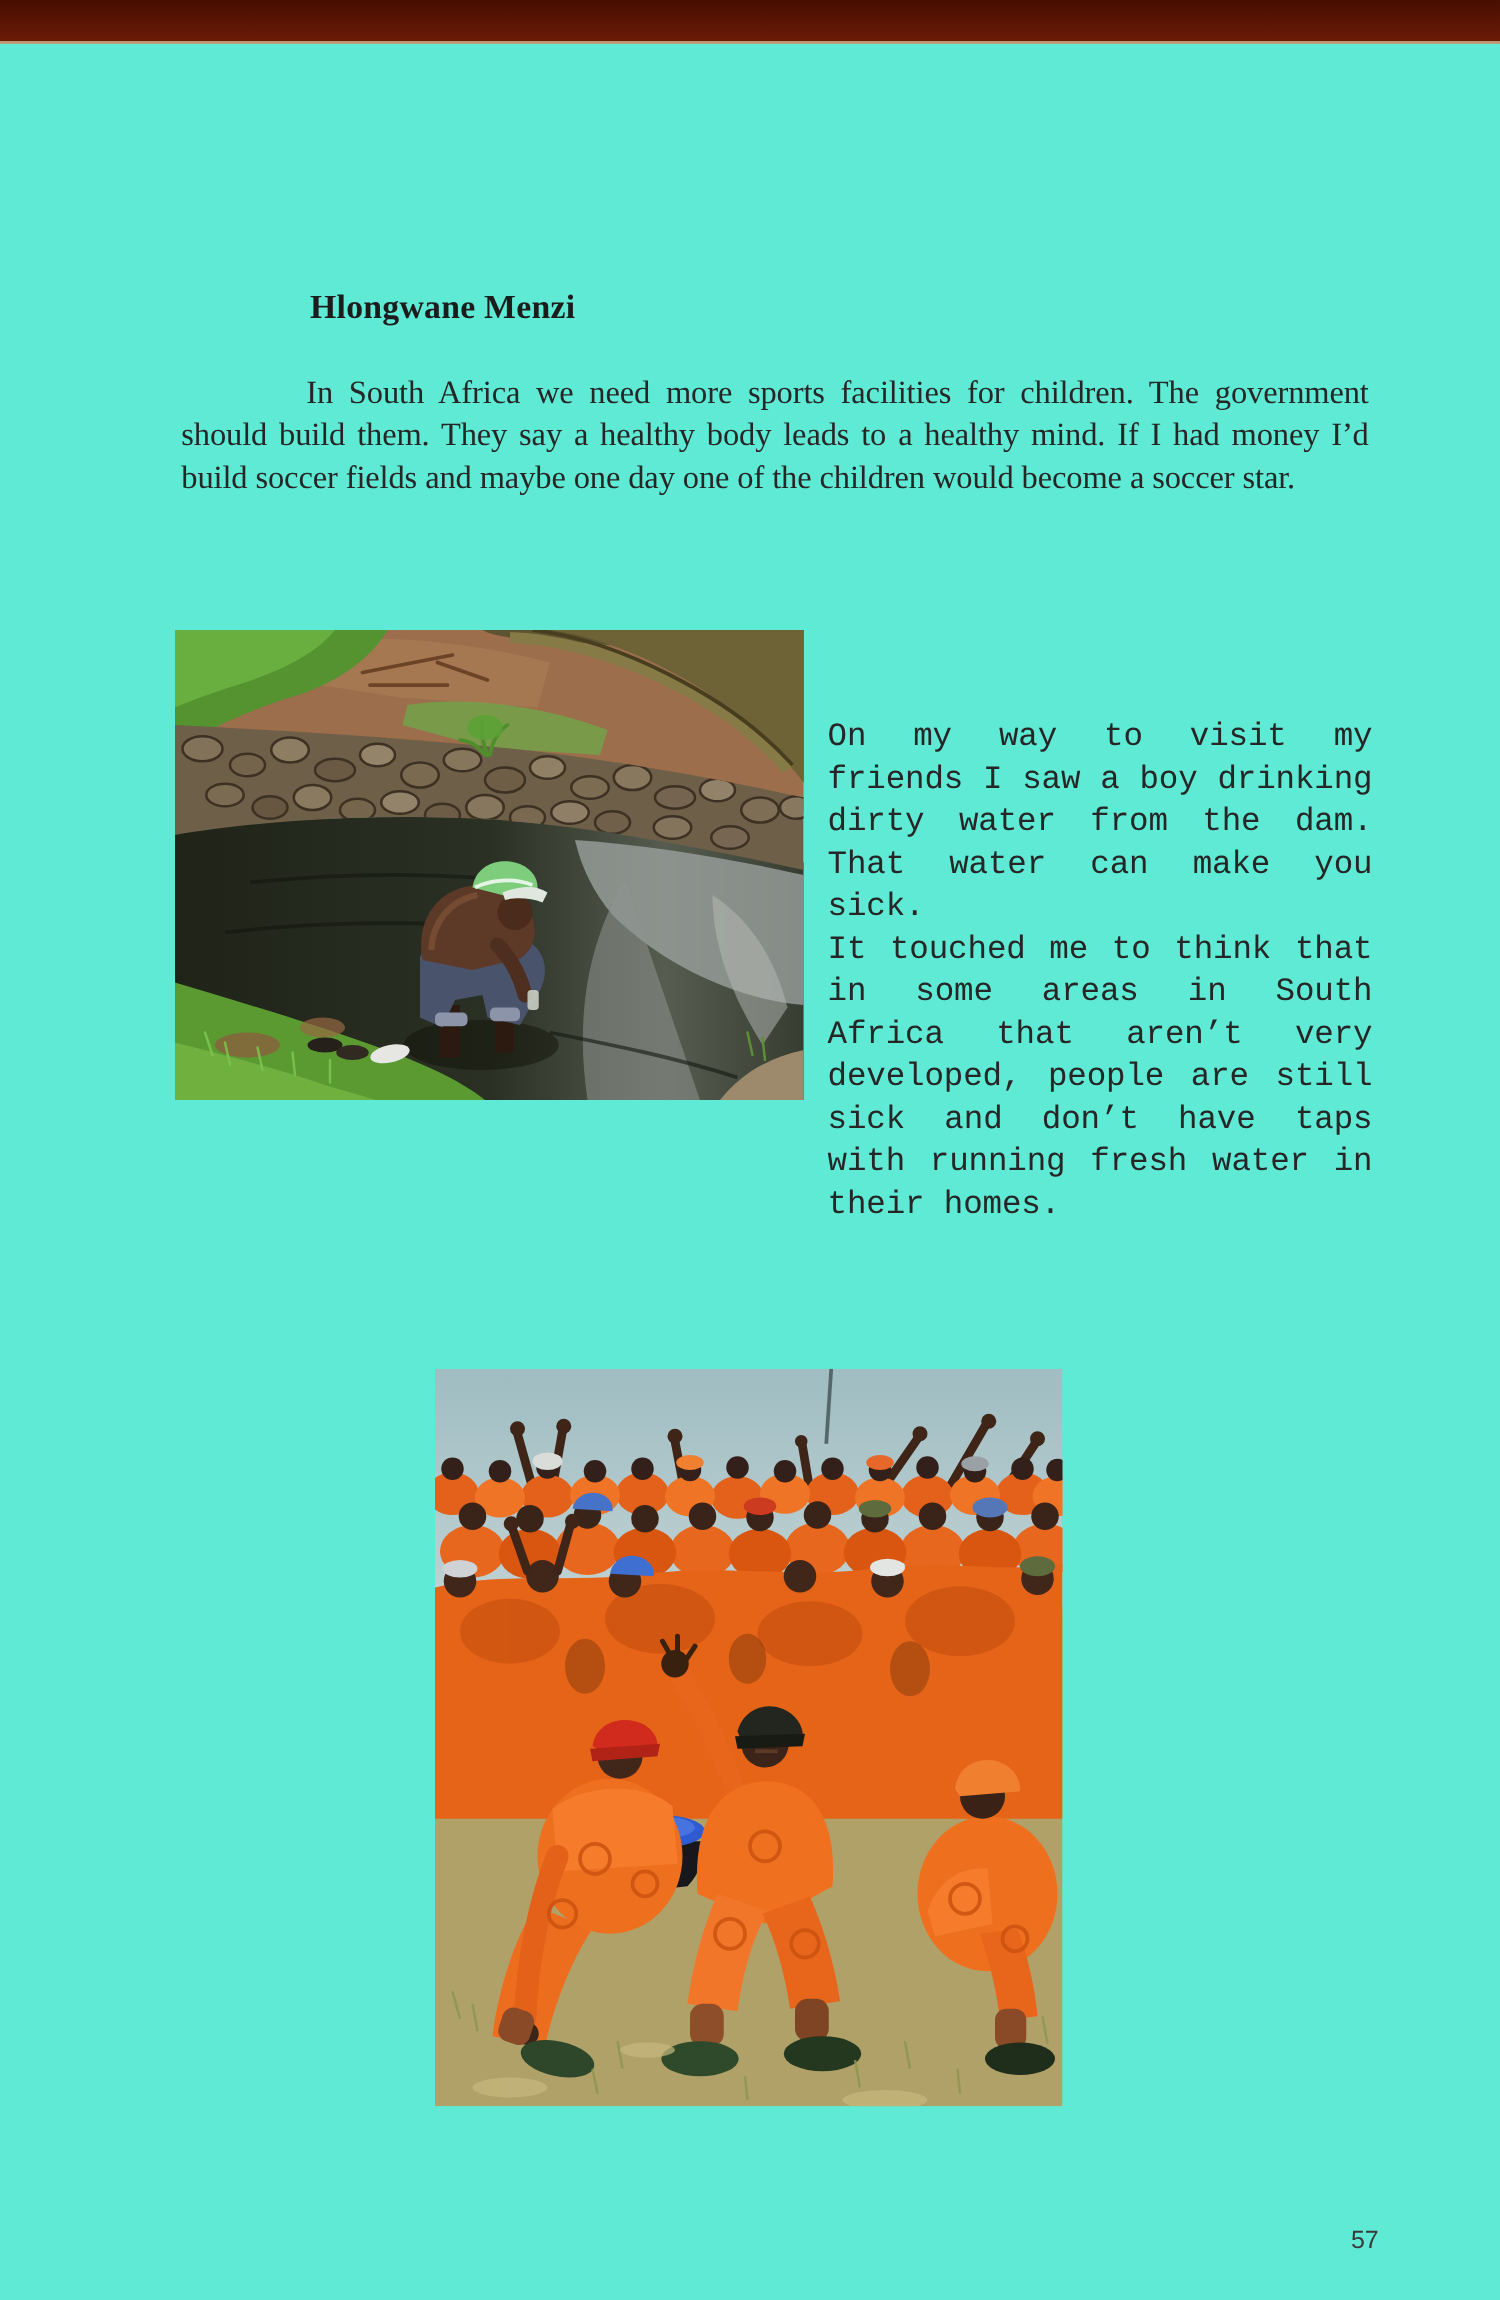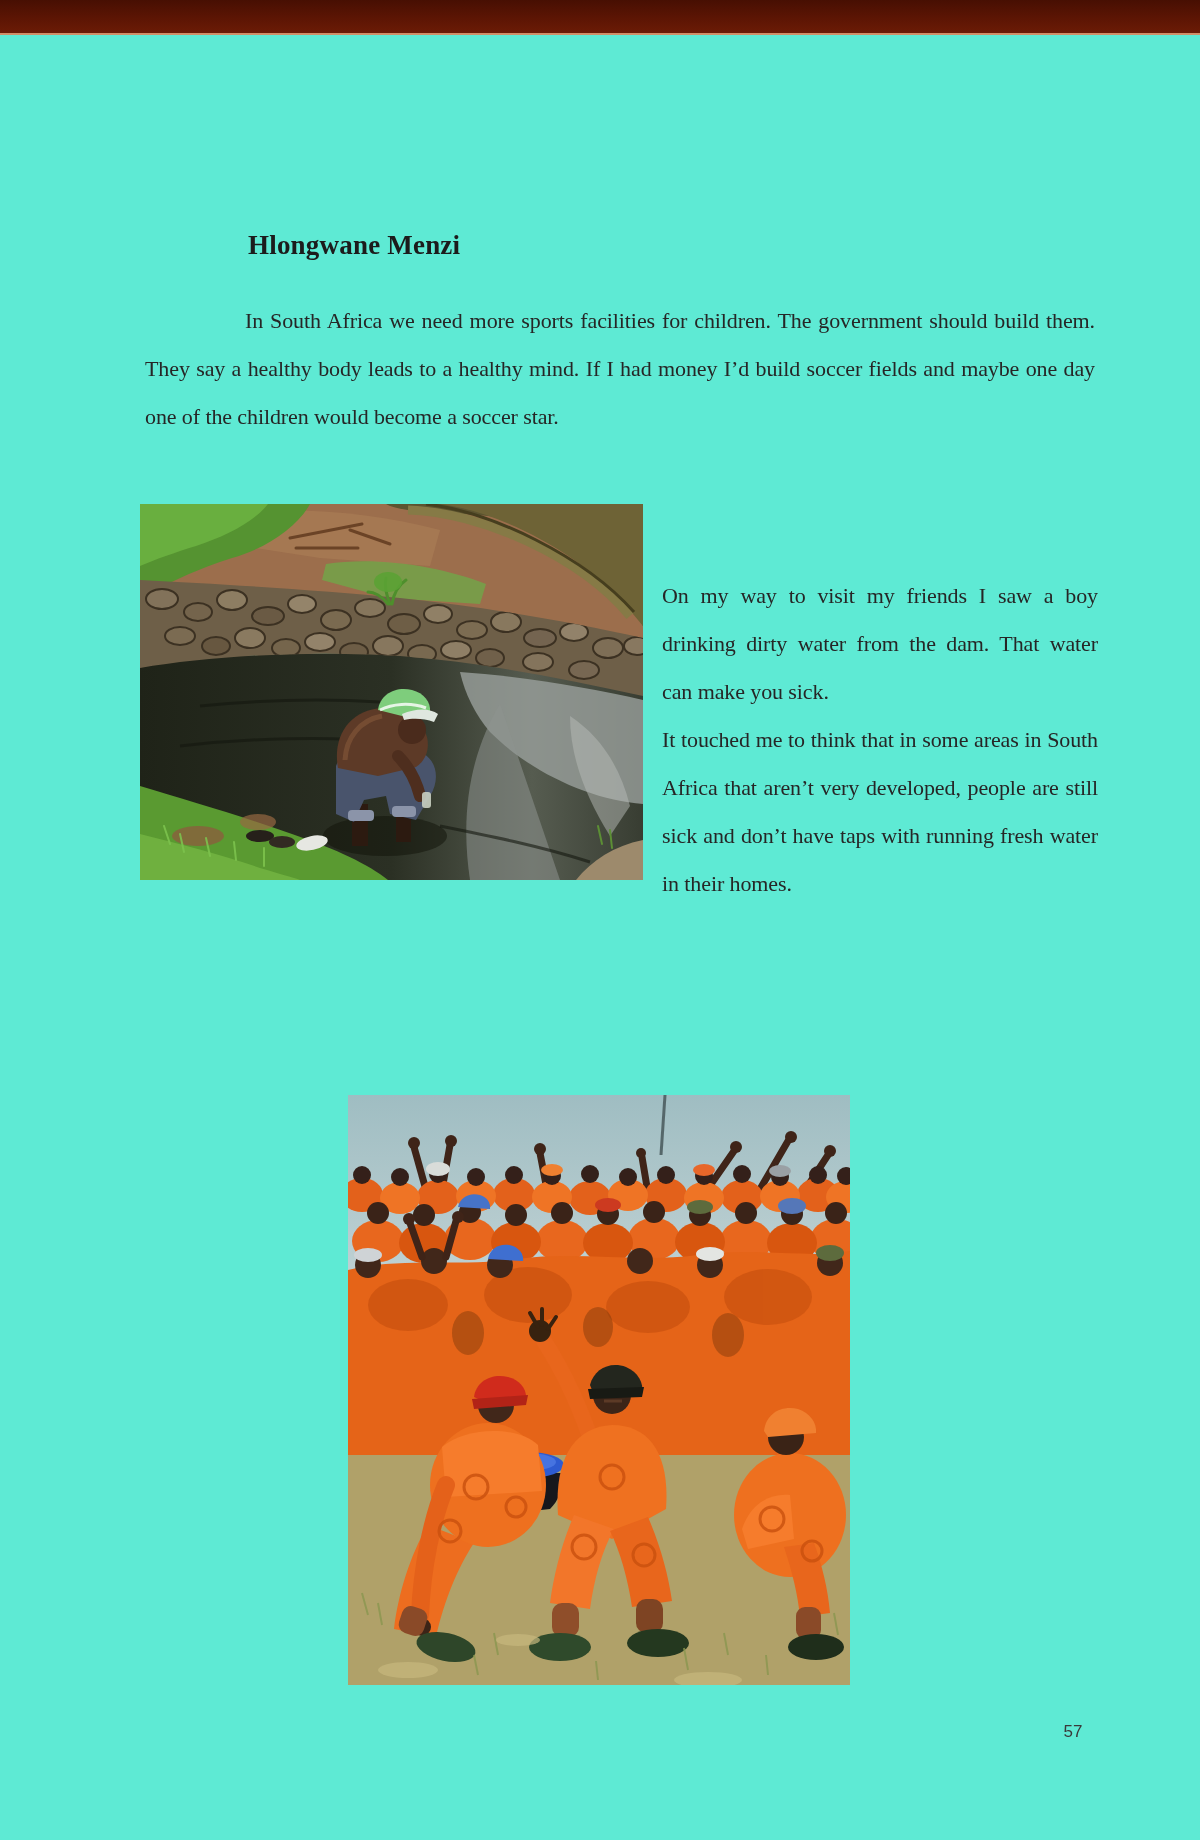--- a/index.html
+++ b/index.html
@@ -11,35 +11,35 @@
     position:absolute; top:0; left:0; width:1200px; height:33px;
     background:linear-gradient(180deg,#470f02 0%, #5c1504 55%, #6b1b06 100%);
     border-bottom:2px solid #d08f68;
   }
   .title {
     position:absolute; left:248px; top:230px; margin:0;
     font-size:27px; font-weight:bold; letter-spacing:.2px; color:#1c1c1c;
   }
   .para, .para p { margin:0; }
   .para {
-    position:absolute; font-size:22px; line-height:48px; letter-spacing:-0.1px;
+    position:absolute; font-size:26px; line-height:34px; letter-spacing:-0.1px;
     color:#262626;
   }
   .justify { text-align:justify; }
   #p-intro   { left:145px; top:297px; width:950px; text-indent:100px; }
   #p-growup  { left:145px; top:437px; width:960px; }
-  #side-text { left:662px; top:572px; width:436px; }
+  #side-text { left:662px; top:572px; width:436px;font-family:Liberation Mono, monospace; }
   #prison-text { left:145px; top:947px; width:950px; }
   .photo { position:absolute; margin:0; padding:0; }
   #photo1 { left:140px; top:504px; width:503px; height:376px; }
   #photo2 { left:348px; top:1095px; width:502px; height:590px; }
   .photo svg { display:block; width:100%; height:100%; }
   .pagenum {
-    position:absolute; left:1043px; top:1722px; width:60px; text-align:center;
-    font-family:"Liberation Sans", sans-serif; font-size:17px; color:#3a3a3a;
+    position:absolute; left:1043px; top:1781px; width:60px; text-align:right;
+    font-family:"Liberation Sans", sans-serif; font-size:20px; color:#3a3a3a;
   }
 </style>
 </head>
 <body>
 
 <div class="page">
 
   <header class="topbar"></header>
 
   <h1 class="title"><span>Hlongwane Menzi</span></h1>

